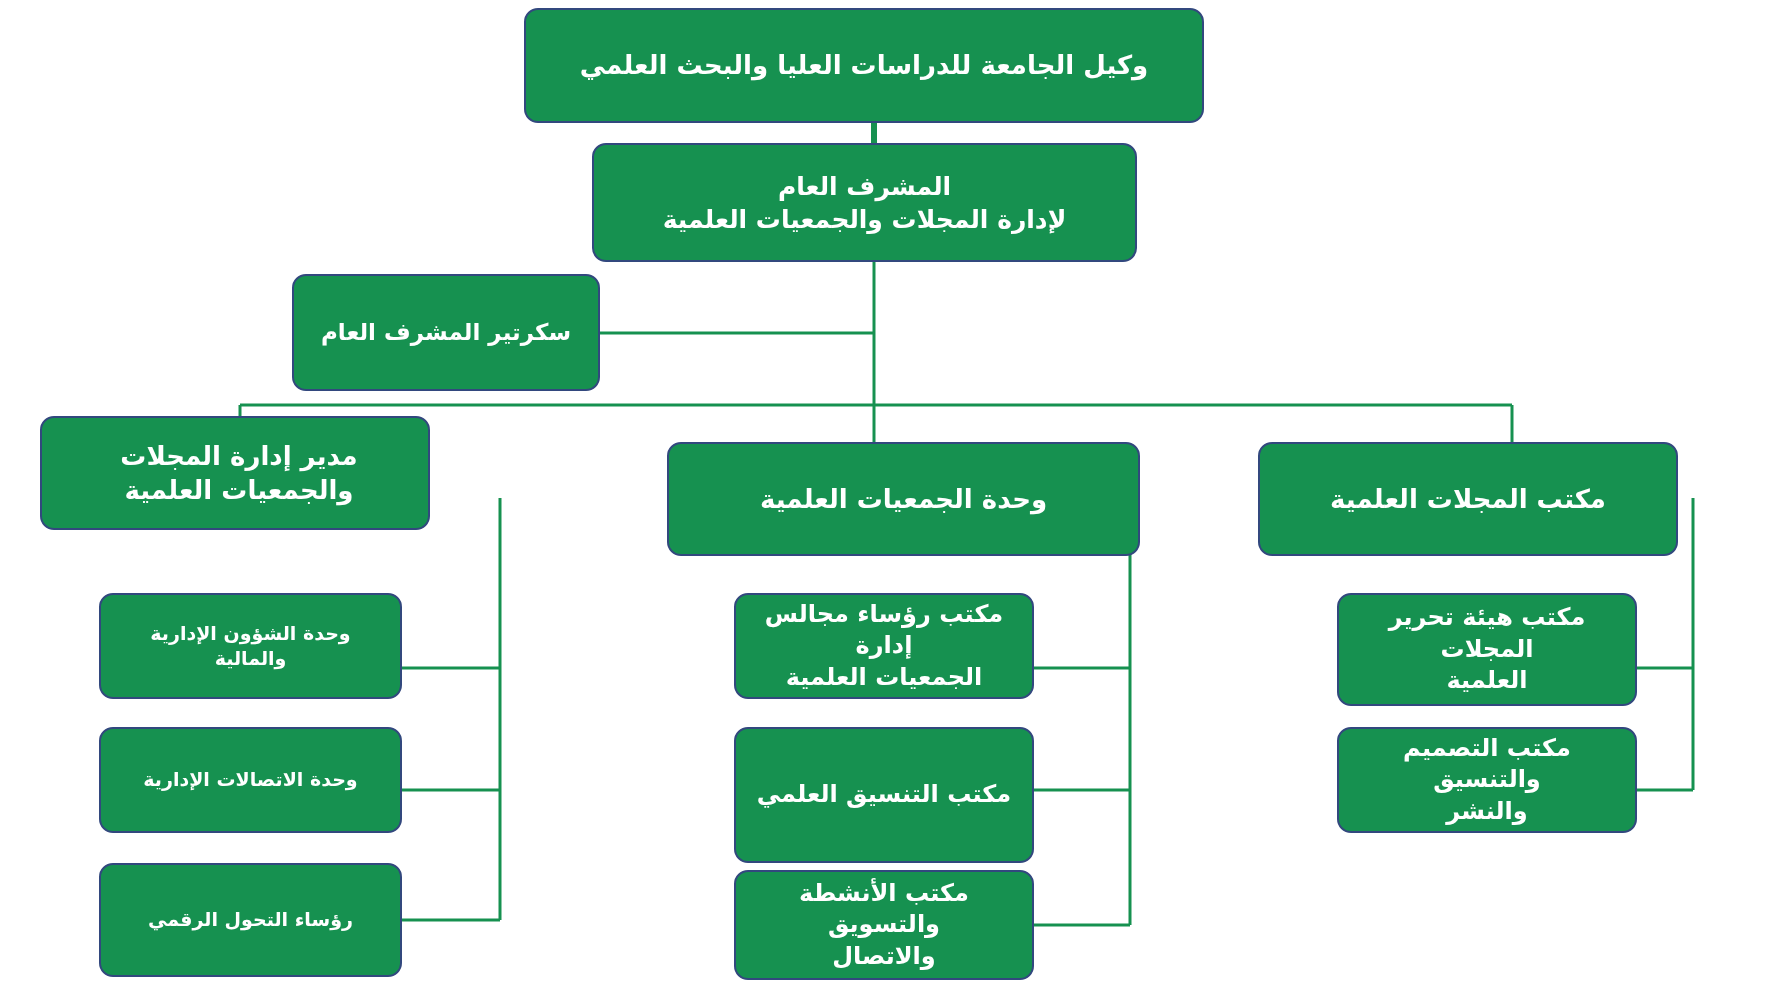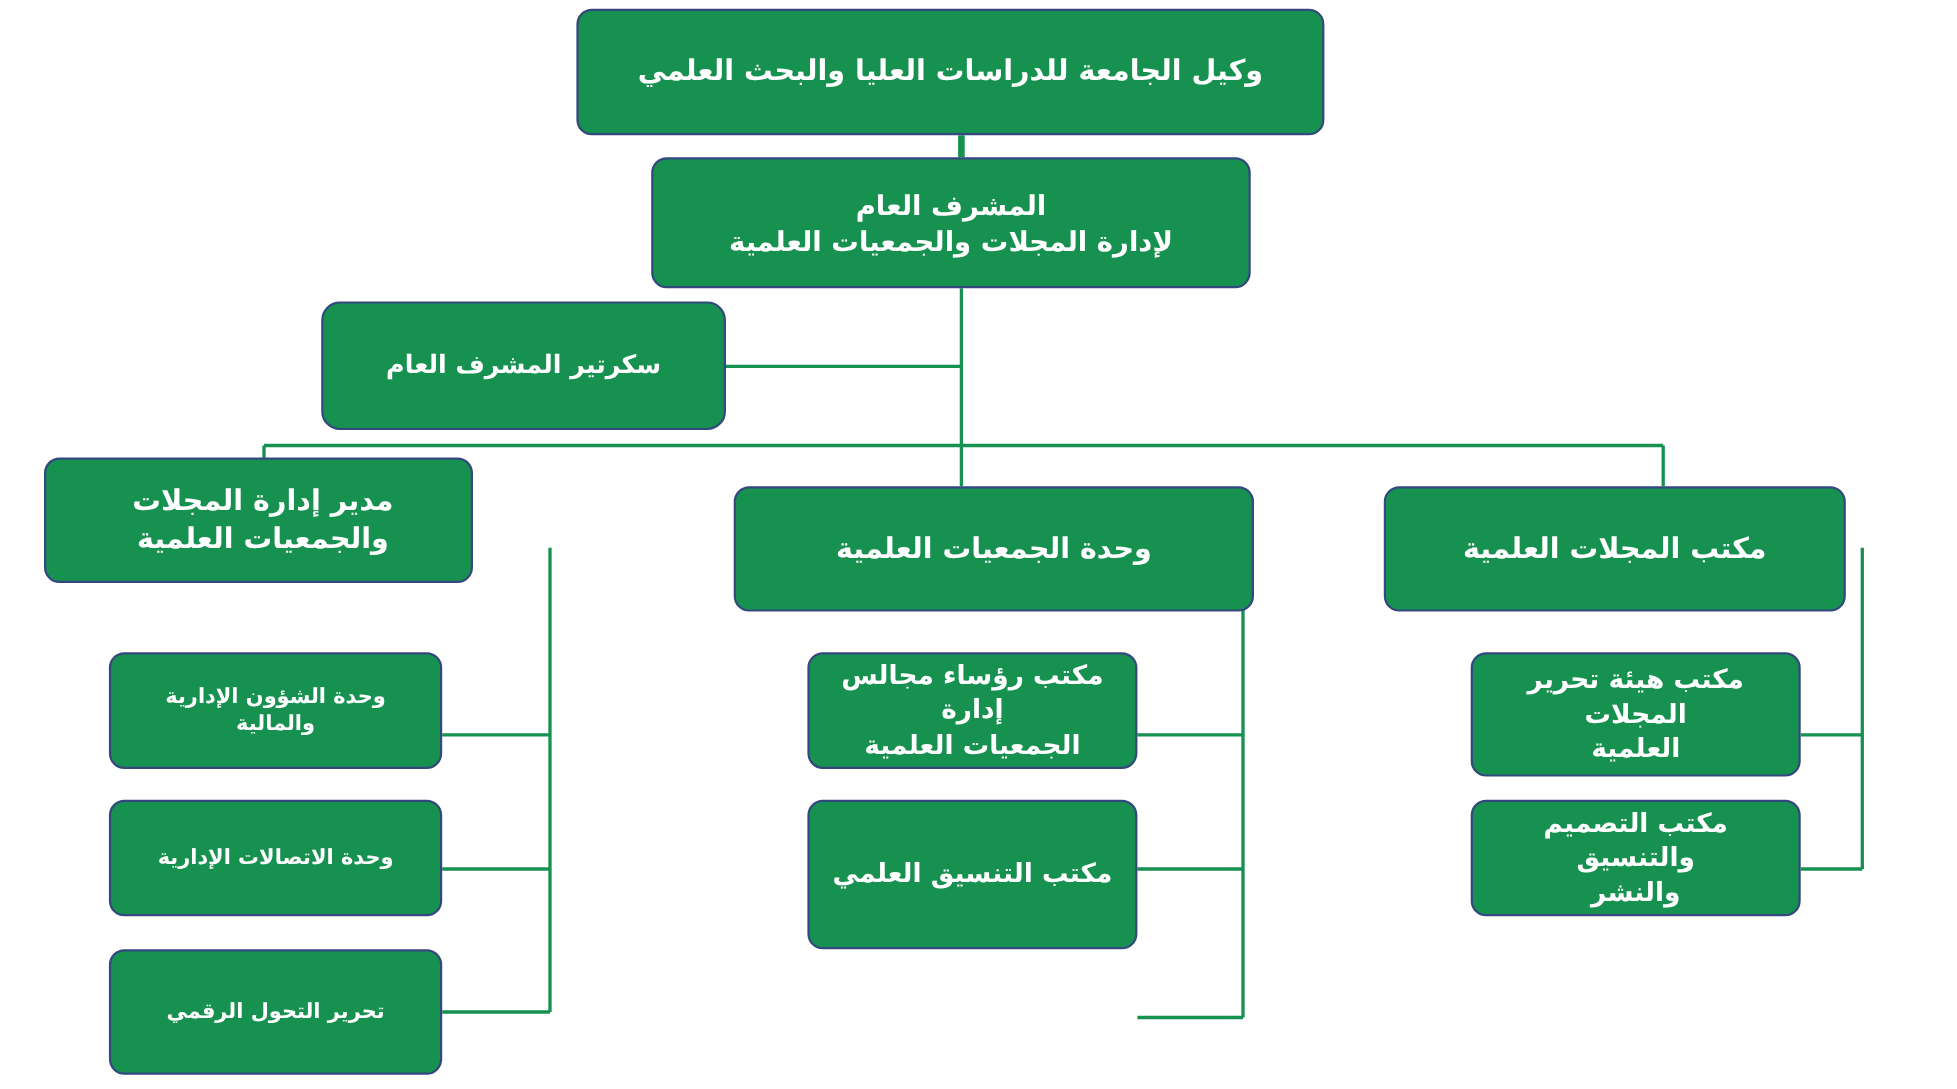--- a/index.html
+++ b/index.html
@@ -74,21 +74,21 @@
 
   <div class="node lvl-root" style="left:524px;top:8px;width:680px;height:115px;">
     <span class="node-text">وكيل الجامعة للدراسات العليا والبحث العلمي</span>
   </div>
 
   <div class="node lvl-super" style="left:592px;top:143px;width:545px;height:119px;">
     <span class="node-text">المشرف العام
 لإدارة المجلات والجمعيات العلمية</span>
   </div>
 
-  <div class="node lvl-secretary" style="left:292px;top:274px;width:368px;height:117px;border-radius:17px;">
+  <div class="node lvl-secretary" style="left:292px;top:274px;width:308px;height:117px;">
     <span class="node-text">سكرتير المشرف العام</span>
   </div>
 
   <div class="node lvl-dept" style="left:1258px;top:442px;width:420px;height:114px;">
     <span class="node-text">مكتب المجلات العلمية</span>
   </div>
 
   <div class="node lvl-dept" style="left:667px;top:442px;width:473px;height:114px;">
     <span class="node-text">وحدة الجمعيات العلمية</span>
   </div>
@@ -110,27 +110,31 @@
 
   <div class="node lvl-leaf" style="left:734px;top:593px;width:300px;height:106px;">
     <span class="node-text">مكتب رؤساء مجالس إدارة
 الجمعيات العلمية</span>
   </div>
 
   <div class="node lvl-leaf" style="left:734px;top:727px;width:300px;height:136px;">
     <span class="node-text">مكتب التنسيق العلمي</span>
   </div>
 
+  <div class="node lvl-leaf" style="left:734px;top:870px;width:300px;height:110px;">
+    <span class="node-text">مكتب الأنشطة والتسويق
+والاتصال</span>
+  </div>
 
   <div class="node lvl-leaf-sm" style="left:99px;top:593px;width:303px;height:106px;">
     <span class="node-text">وحدة الشؤون الإدارية
 والمالية</span>
   </div>
 
   <div class="node lvl-leaf-sm" style="left:99px;top:727px;width:303px;height:106px;">
     <span class="node-text">وحدة الاتصالات الإدارية</span>
   </div>
 
   <div class="node lvl-leaf-sm" style="left:99px;top:863px;width:303px;height:114px;">
-    <span class="node-text">تحرير التحول الرقمي</span>
+    <span class="node-text">رؤساء التحول الرقمي</span>
   </div>
 
 </div>
 
 </body></html>

